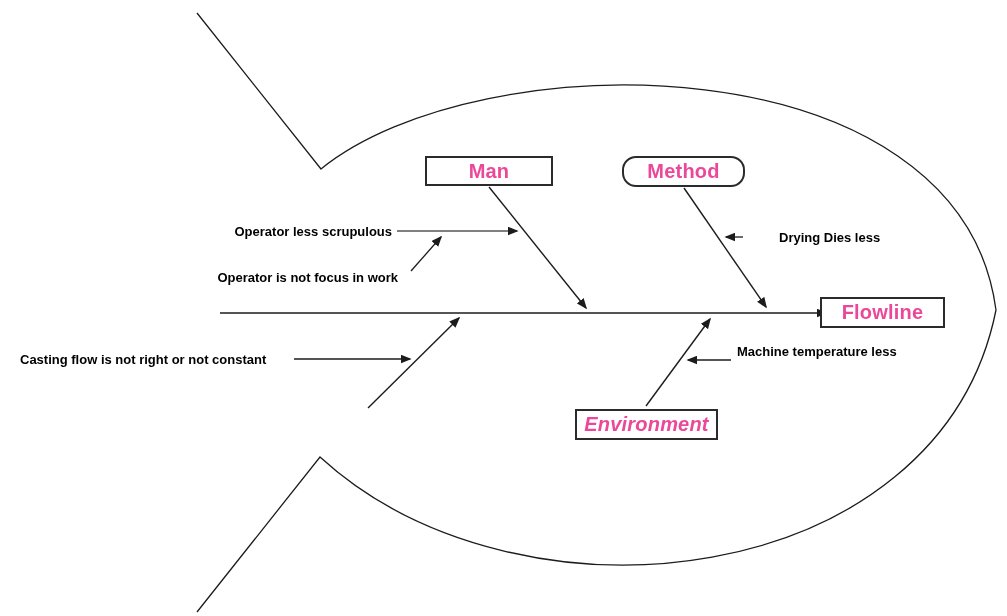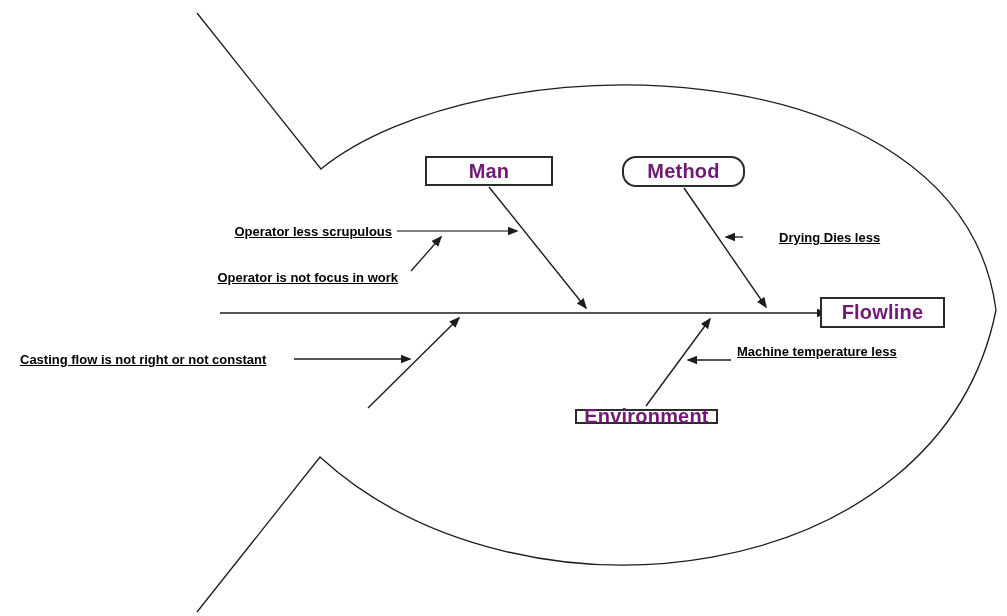--- a/index.html
+++ b/index.html
@@ -25,38 +25,37 @@
   .category-box {
     position: absolute;
     box-sizing: border-box;
     border: 2px solid #2b2b2b;
     background: #ffffff;
     display: flex;
     align-items: center;
     justify-content: center;
     font-size: 20px;
     font-weight: bold;
-    color: #701a75;
+    color: #ec4899;
     letter-spacing: 0.2px;
     white-space: nowrap;
     z-index: 2;
   }
   .cause-label {
     position: absolute;
     font-size: 13px;
     font-weight: bold;
     color: #000000;
     white-space: nowrap;
     z-index: 2;
-    text-decoration: underline;
   }
   #box-man         { left: 425px; top: 156px; width: 128px; height: 30px; }
   #box-method      { left: 622px; top: 156px; width: 123px; height: 31px; border-radius: 14px; }
   #box-machine     { left: 301px; top: 408px; width: 131px; height: 31px; }
-  #box-environment { left: 575px; top: 409px; width: 143px; height: 15px; }
+  #box-environment { left: 575px; top: 409px; width: 143px; height: 31px; font-style: italic; }
   #box-flowline    { left: 820px; top: 297px; width: 125px; height: 31px; }
 
   #lbl-operator-less-scrupulous { right: 615px; top: 224px; }
   #lbl-operator-not-focus       { right: 609px; top: 270px; }
   #lbl-drying-dies-less         { left: 748px; top: 230px; padding-left: 31px; }
   #lbl-casting-flow             { left: 20px;  top: 352px; }
   #lbl-casting-temperature      { left: 737px; top: 344px; }
 </style>
 </head>
 <body>

